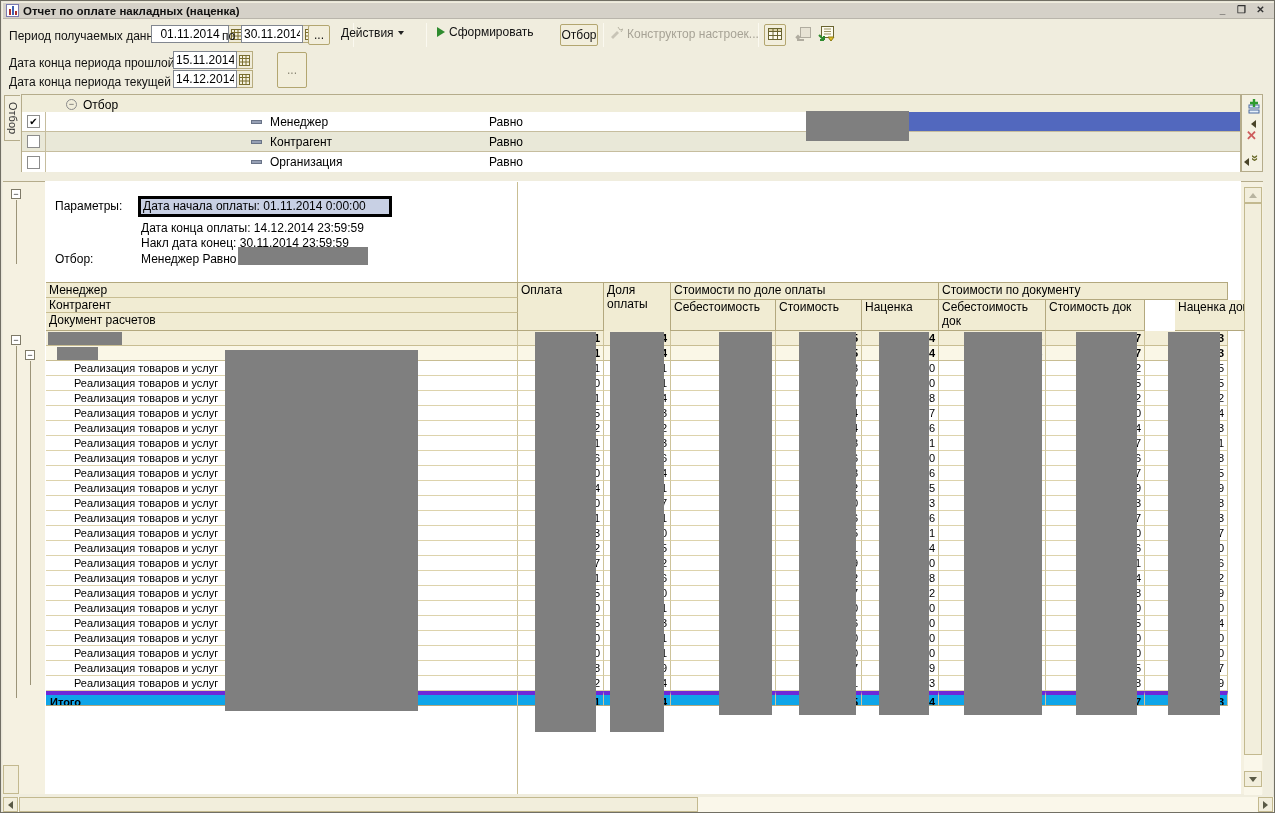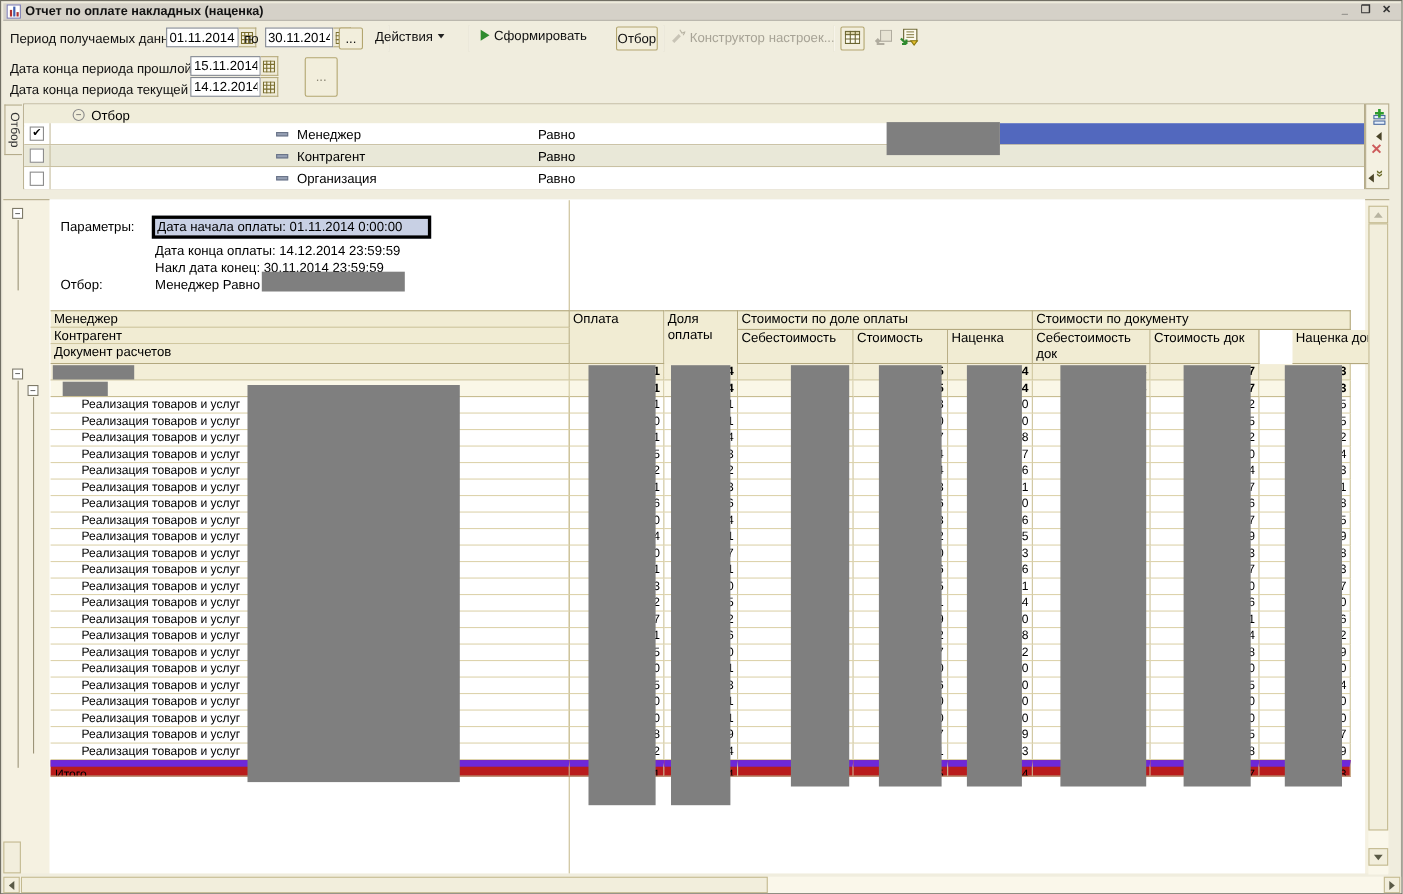--- a/index.html
+++ b/index.html
@@ -69,21 +69,21 @@
   .trow{display:flex;height:15px;}
   .tcell{height:15px;font-size:11px;line-height:14px;overflow:hidden;white-space:nowrap;
          border-right:1px solid #CDC39A;border-bottom:1px solid #DDD3AC;}
   .tcell.name{width:472px;padding-left:28px;color:#000;}
   .c1{width:86px;} .c2{width:67px;} .c3{width:105px;} .c4{width:86px;} .c5{width:77px;}
   .c6{width:107px;} .c7{width:99px;} .c8{width:83px;}
   .tcell.num{text-align:right;padding-right:3px;}
   .trow.group1 .tcell{background:#F3EED7;font-weight:bold;border-bottom:1px solid #C8BD92;}
   .trow.group2 .tcell{background:#FAF7E7;font-weight:bold;border-bottom:1px solid #C8BD92;}
   .trow.group1 .tcell.name,.trow.group2 .tcell.name{padding-left:10px;}
-  .trow.total .tcell{background:#b91c1c;font-weight:normal;border-top:6px solid #6d28d9;border-bottom:1px solid #B3A87E;}
+  .trow.total .tcell{background:#0ea5e9;font-weight:bold;border-top:4px solid #6d28d9;border-bottom:1px solid #B3A87E;}
   .trow.total .tcell.name{padding-left:4px;}
 
   .redact{position:absolute;background:#7F7F7F;}
 
   
   .vscroll{left:1243px;top:186px;width:18px;height:608px;background:#FAF7EA;}
   .sbtn{position:absolute;left:0;width:18px;height:16px;background:#F2EEDC;border:1px solid #C3B98F;display:flex;align-items:center;justify-content:center;}
   .thumb-v{position:absolute;left:0;top:16px;width:18px;height:552px;background:#F2EEDC;border:1px solid #C3B98F;}
   .hscroll{left:2px;top:796px;width:1271px;height:15px;background:#FAF7EA;}
   .hbtn{position:absolute;top:0;width:15px;height:15px;background:#F2EEDC;border:1px solid #C3B98F;display:flex;align-items:center;justify-content:center;}
@@ -108,21 +108,21 @@
     <span class="t-title">Отчет по оплате накладных (наценка)</span>
     <span class="t-btns">
       <span class="t-btn">_</span>
       <span class="t-btn">❐</span>
       <span class="t-btn">✕</span>
     </span>
   </div>
 
   <div class="abs" style="left:8px;top:25px;"><span class="lbl">Период получаемых данных:</span></div>
   <div class="abs" style="left:150px;top:24px;display:flex;">
-    <input class="field" style="width: 66px;" value="01.11.2014">
+    <input class="field" style="width: 78px; text-align: center;" value="01.11.2014">
     <span class="calbtn">
       <svg width="11" height="11" viewBox="0 0 11 11">
           <rect x="0.5" y="0.5" width="10" height="10" fill="#F6F2E0" stroke="#7A6E2F"></rect>
           <path d="M0 3.5h11M0 7h11M3.5 0v11M7 0v11" stroke="#7A6E2F" stroke-width="1"></path>
         </svg>
     </span>
   </div>
   <div class="abs" style="left:221px;top:25px;"><span class="lbl">по</span></div>
   <div class="abs" style="left:240px;top:24px;display:flex;">
     <input class="field" style="width: 62px;" value="30.11.2014">

